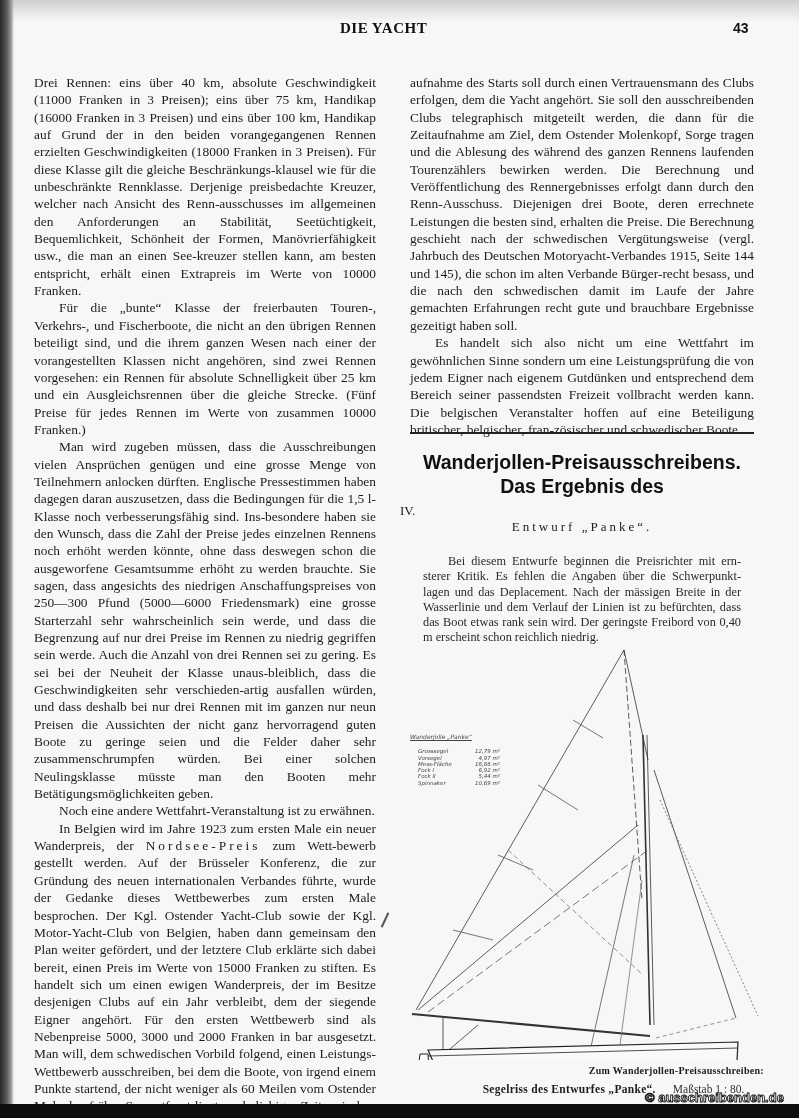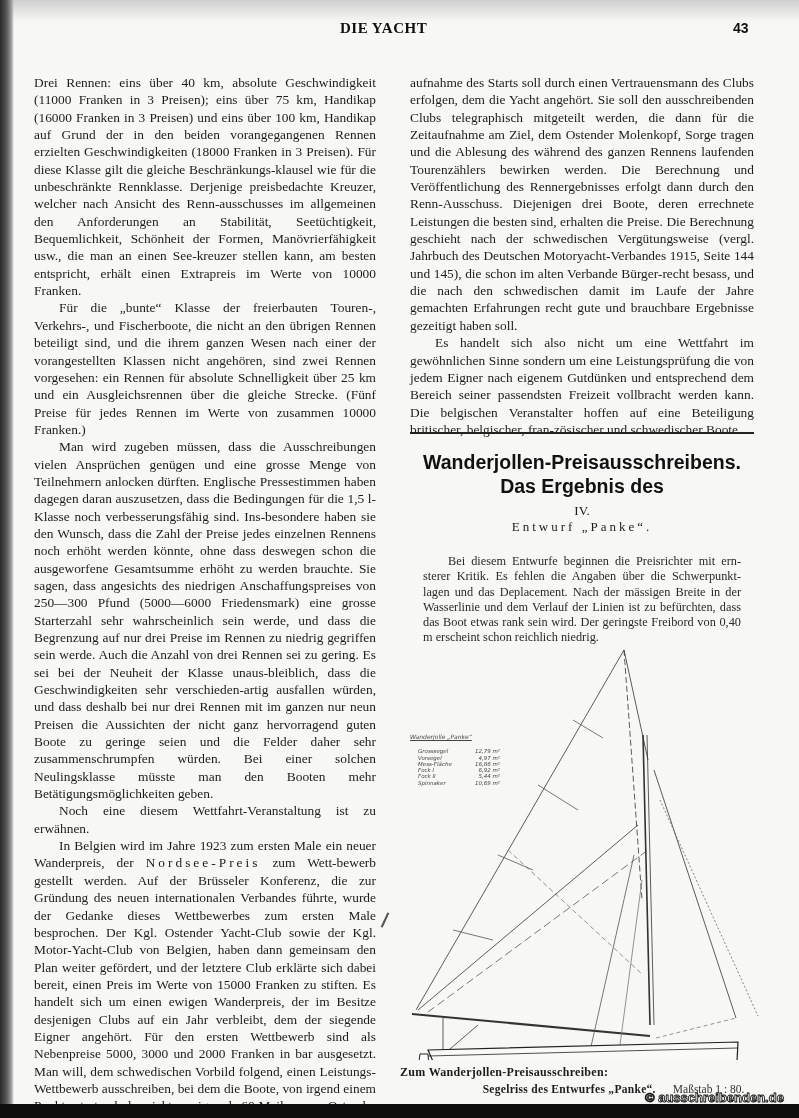--- a/index.html
+++ b/index.html
@@ -44,21 +44,21 @@
     position: absolute; left: 410px; top: 432px; width: 344px; height: 2px;
     background: #222;
   }
   .article-title {
     position: absolute; left: 400px; top: 450px; width: 364px;
     text-align: center;
     font-family: "Liberation Sans", "DejaVu Sans", sans-serif;
     font-weight: bold; font-size: 19.5px; line-height: 24px; color: #111;
   }
   .article-num {
-    position: absolute; left: 400px; top: 503px; width: 364px; text-align: center;
+    position: absolute; left: 400px; top: 503px; width: 364px; text-align: left;
     font-size: 13px;
   }
   .article-sub {
     position: absolute; left: 400px; top: 519px; width: 364px; text-align: center;
     font-size: 13px; letter-spacing: 3px;
   }
   .article-body {
     position: absolute; left: 410px; top: 541px; width: 344px;
     font-size: 12.3px; line-height: 15.3px; text-align: justify; color: #2a2a2a;
   }
@@ -67,22 +67,22 @@
     position: absolute; left: 398px; top: 640px; width: 400px; height: 420px;
   }
   .legend {
     position: absolute; left: 410px; top: 734px; width: 90px;
     font-family: "DejaVu Sans", sans-serif; font-style: italic;
     font-size: 5.5px; line-height: 6.3px; color: #444;
   }
   .legend-title { text-decoration: underline; font-size: 6px; margin-bottom: 8px; display: block; }
   .legend-row { display: flex; justify-content: space-between; padding-left: 8px; }
   .caption-1 {
-    position: absolute; left: 400px; top: 1065px; width: 364px; text-align: left;
-    font-weight: bold; font-size: 12px; letter-spacing: 0.3px;
+    position: absolute; left: 400px; top: 1065px; width: 364px; text-align: right;
+    font-weight: bold; font-size: 10px; letter-spacing: 0.3px;
   }
   .caption-2 {
     position: absolute; left: 410px; top: 1083px; width: 364px; text-align: center;
     font-size: 11.5px;
   }
   .caption-2 b { font-weight: bold; letter-spacing: 0.3px; margin-left: 43px; }
   .caption-2 .scale { font-weight: normal; color: #333; margin-left: 17px; }
   .watermark {
     position: absolute; left: 645px; top: 1090px;
     font-family: "Liberation Sans", "DejaVu Sans", sans-serif;
@@ -101,21 +101,21 @@
 <div class="top-shade"></div>
 <div class="left-binding"></div>
 
 <div class="running-head">DIE YACHT</div>
 <div class="page-number">43</div>
 
 <div class="col col-left">
   <p>Drei Rennen: eins über 40 km, absolute Geschwindigkeit (11000 Franken in 3 Preisen); eins über 75 km, Handikap (16000 Franken in 3 Preisen) und eins über 100 km, Handikap auf Grund der in den beiden vorangegangenen Rennen erzielten Geschwindigkeiten (18000 Franken in 3 Preisen). Für diese Klasse gilt die gleiche Beschränkungs-klausel wie für die unbeschränkte Rennklasse. Derjenige preisbedachte Kreuzer, welcher nach Ansicht des Renn-ausschusses im allgemeinen den Anforderungen an Stabilität, Seetüchtigkeit, Bequemlichkeit, Schönheit der Formen, Manövrierfähigkeit usw., die man an einen See-kreuzer stellen kann, am besten entspricht, erhält einen Extrapreis im Werte von 10000 Franken.</p>
   <p class="ind">Für die „bunte“ Klasse der freierbauten Touren-, Verkehrs-, und Fischerboote, die nicht an den übrigen Rennen beteiligt sind, und die ihrem ganzen Wesen nach einer der vorangestellten Klassen nicht angehören, sind zwei Rennen vorgesehen: ein Rennen für absolute Schnelligkeit über 25 km und ein Ausgleichsrennen über die gleiche Strecke. (Fünf Preise für jedes Rennen im Werte von zusammen 10000 Franken.)</p>
   <p class="ind">Man wird zugeben müssen, dass die Ausschreibungen vielen Ansprüchen genügen und eine grosse Menge von Teilnehmern anlocken dürften. Englische Pressestimmen haben dagegen daran auszusetzen, dass die Bedingungen für die 1,5 l-Klasse noch verbesserungsfähig sind. Ins-besondere haben sie den Wunsch, dass die Zahl der Preise jedes einzelnen Rennens noch erhöht werden könnte, ohne dass deswegen schon die ausgeworfene Gesamtsumme erhöht zu werden brauchte. Sie sagen, dass angesichts des niedrigen Anschaffungspreises von 250—300 Pfund (5000—6000 Friedensmark) eine grosse Starterzahl sehr wahrscheinlich sein werde, und dass die Begrenzung auf nur drei Preise im Rennen zu niedrig gegriffen sein werde. Auch die Anzahl von drei Rennen sei zu gering. Es sei bei der Neuheit der Klasse unaus-bleiblich, dass die Geschwindigkeiten sehr verschieden-artig ausfallen würden, und dass deshalb bei nur drei Rennen mit im ganzen nur neun Preisen die Aussichten der nicht ganz hervorragend guten Boote zu geringe seien und die Felder daher sehr zusammenschrumpfen würden. Bei einer solchen Neulingsklasse müsste man den Booten mehr Betätigungsmöglichkeiten geben.</p>
-  <p class="ind">Noch eine diesem Wettfahrt-Veranstaltung ist zu erwähnen.</p>
+  <p class="ind">Noch eine andere Wettfahrt-Veranstaltung ist zu erwähnen.</p>
   <p class="ind"><span>In Belgien wird im Jahre 1923 zum ersten Male ein neuer Wanderpreis, der </span><span class="spaced">Nordsee-Preis</span><span> zum Wett-bewerb gestellt werden. Auf der Brüsseler Konferenz, die zur Gründung des neuen internationalen Verbandes führte, wurde der Gedanke dieses Wettbewerbes zum ersten Male besprochen. Der Kgl. Ostender Yacht-Club sowie der Kgl. Motor-Yacht-Club von Belgien, haben dann gemeinsam den Plan weiter gefördert, und der letztere Club erklärte sich dabei bereit, einen Preis im Werte von 15000 Franken zu stiften. Es handelt sich um einen ewigen Wanderpreis, der im Besitze desjenigen Clubs auf ein Jahr verbleibt, dem der siegende Eigner angehört. Für den ersten Wettbewerb sind als Nebenpreise 5000, 3000 und 2000 Franken in bar ausgesetzt. Man will, dem schwedischen Vorbild folgend, einen Leistungs-Wettbewerb ausschreiben, bei dem die Boote, von irgend einem Punkte startend, der nicht weniger als 60 Meilen vom Ostender Molenkopf über See entfernt liegt, zu beliebiger Zeit zwischen dem 1. Juli und dem 31. August die Fahrt antreten und vollenden müssen. Die Zeit-</span></p>
 </div>
 
 <div class="pen-mark"></div>
 
 <div class="col col-right">
   <p>aufnahme des Starts soll durch einen Vertrauensmann des Clubs erfolgen, dem die Yacht angehört. Sie soll den ausschreibenden Clubs telegraphisch mitgeteilt werden, die dann für die Zeitaufnahme am Ziel, dem Ostender Molenkopf, Sorge tragen und die Ablesung des während des ganzen Rennens laufenden Tourenzählers bewirken werden. Die Berechnung und Veröffentlichung des Rennergebnisses erfolgt dann durch den Renn-Ausschuss. Diejenigen drei Boote, deren errechnete Leistungen die besten sind, erhalten die Preise. Die Berechnung geschieht nach der schwedischen Vergütungsweise (vergl. Jahrbuch des Deutschen Motoryacht-Verbandes 1915, Seite 144 und 145), die schon im alten Verbande Bürger-recht besass, und die nach den schwedischen damit im Laufe der Jahre gemachten Erfahrungen recht gute und brauchbare Ergebnisse gezeitigt haben soll.</p>
   <p class="ind">Es handelt sich also nicht um eine Wettfahrt im gewöhnlichen Sinne sondern um eine Leistungsprüfung die von jedem Eigner nach eigenem Gutdünken und entsprechend dem Bereich seiner passendsten Freizeit vollbracht werden kann. Die belgischen Veranstalter hoffen auf eine Beteiligung britischer, belgischer, fran-zösischer und schwedischer Boote.</p>
 </div>
 

